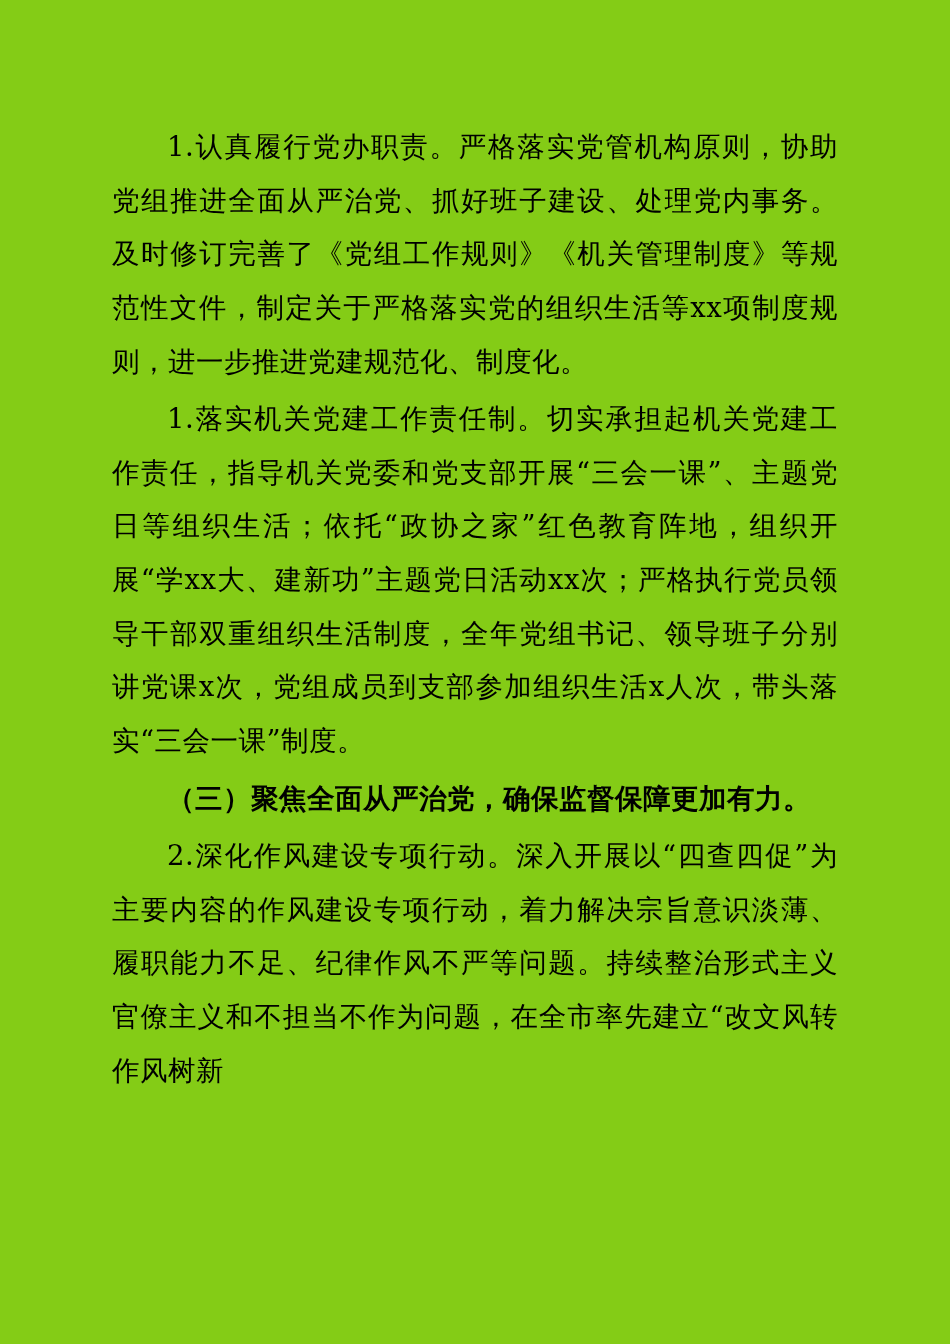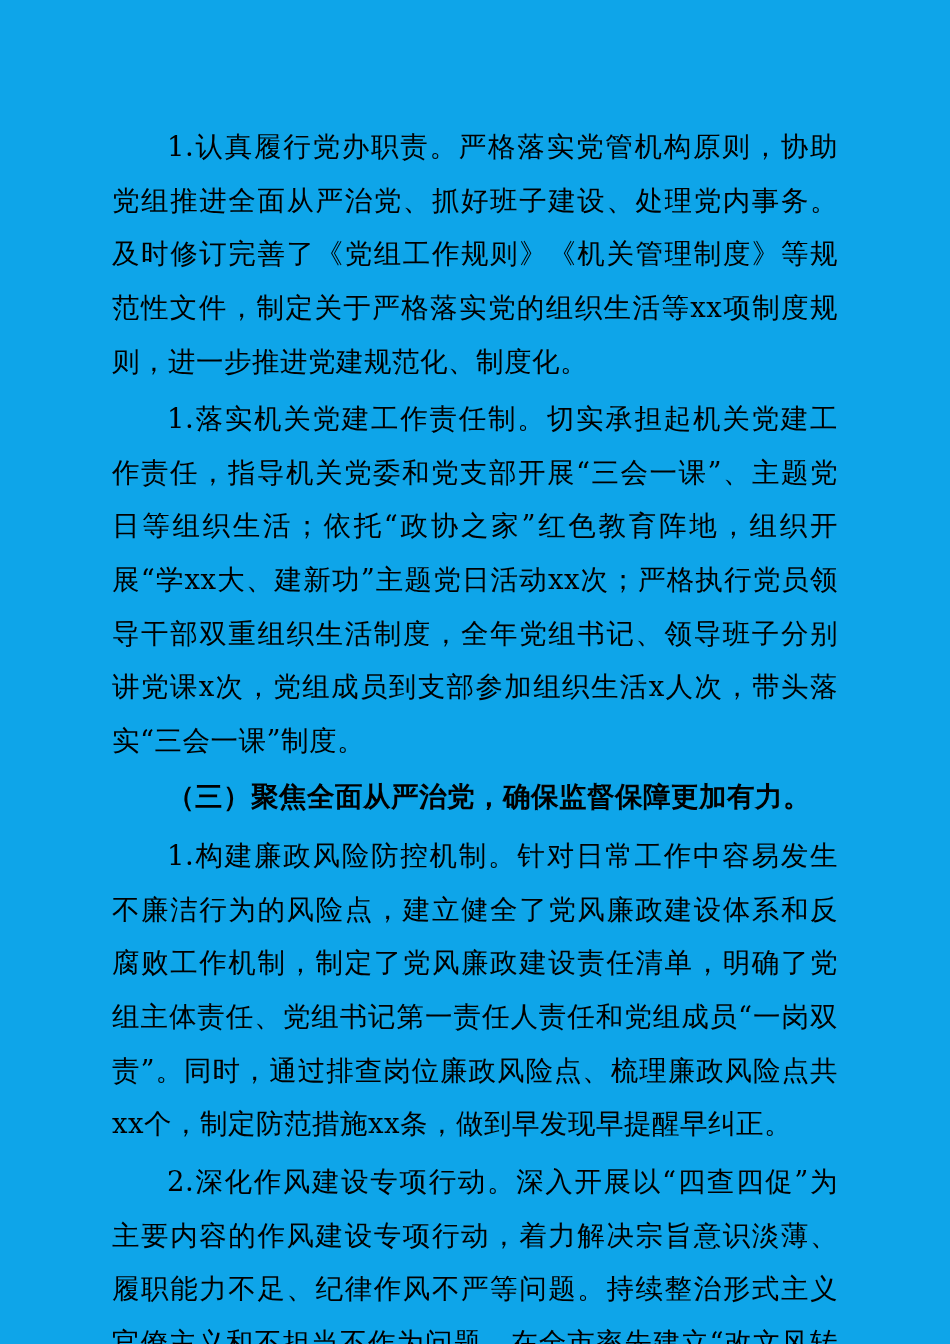--- a/index.html
+++ b/index.html
@@ -13,45 +13,44 @@
     font-family: "DejaVu Serif", "Liberation Serif", serif;
     color: #000000;
     overflow: hidden;
   }
   .page {
     position: relative;
     width: 950px;
     height: 1344px;
     box-sizing: border-box;
     padding: 120px 112px 60px 112px;
-    background: #0ea5e9;
+    background: #84cc16;
   }
   .doc-body {
     font-size: 27.5px;
     line-height: 1.95;
     text-align: justify;
     text-justify: inter-ideograph;
     letter-spacing: 0.5px;
   }
   p.para {
     margin: 0 0 4px 0;
     text-indent: 2em;
     font-family: "DejaVu Serif", "Liberation Serif", serif;
   }
   p.heading {
     margin: 0 0 4px 0;
     text-indent: 2em;
     font-weight: bold;
-    font-family: Liberation Mono, monospace;
+    font-family: Liberation Serif, serif;
   }
 </style>
 </head>
 <body>
 
 <div class="page">
   <div class="doc-body">
     <p class="para">1.认真履行党办职责。严格落实党管机构原则，协助党组推进全面从严治党、抓好班子建设、处理党内事务。及时修订完善了《党组工作规则》《机关管理制度》等规范性文件，制定关于严格落实党的组织生活等xx项制度规则，进一步推进党建规范化、制度化。</p>
     <p class="para">1.落实机关党建工作责任制。切实承担起机关党建工作责任，指导机关党委和党支部开展“三会一课”、主题党日等组织生活；依托“政协之家”红色教育阵地，组织开展“学xx大、建新功”主题党日活动xx次；严格执行党员领导干部双重组织生活制度，全年党组书记、领导班子分别讲党课x次，党组成员到支部参加组织生活x人次，带头落实“三会一课”制度。</p>
     <p class="heading">（三）聚焦全面从严治党，确保监督保障更加有力。</p>
-    <p class="para">1.构建廉政风险防控机制。针对日常工作中容易发生不廉洁行为的风险点，建立健全了党风廉政建设体系和反腐败工作机制，制定了党风廉政建设责任清单，明确了党组主体责任、党组书记第一责任人责任和党组成员“一岗双责”。同时，通过排查岗位廉政风险点、梳理廉政风险点共xx个，制定防范措施xx条，做到早发现早提醒早纠正。</p>
     <p class="para">2.深化作风建设专项行动。深入开展以“四查四促”为主要内容的作风建设专项行动，着力解决宗旨意识淡薄、履职能力不足、纪律作风不严等问题。持续整治形式主义官僚主义和不担当不作为问题，在全市率先建立“改文风转作风树新</p>
   </div>
 </div>
 
 </body></html>

